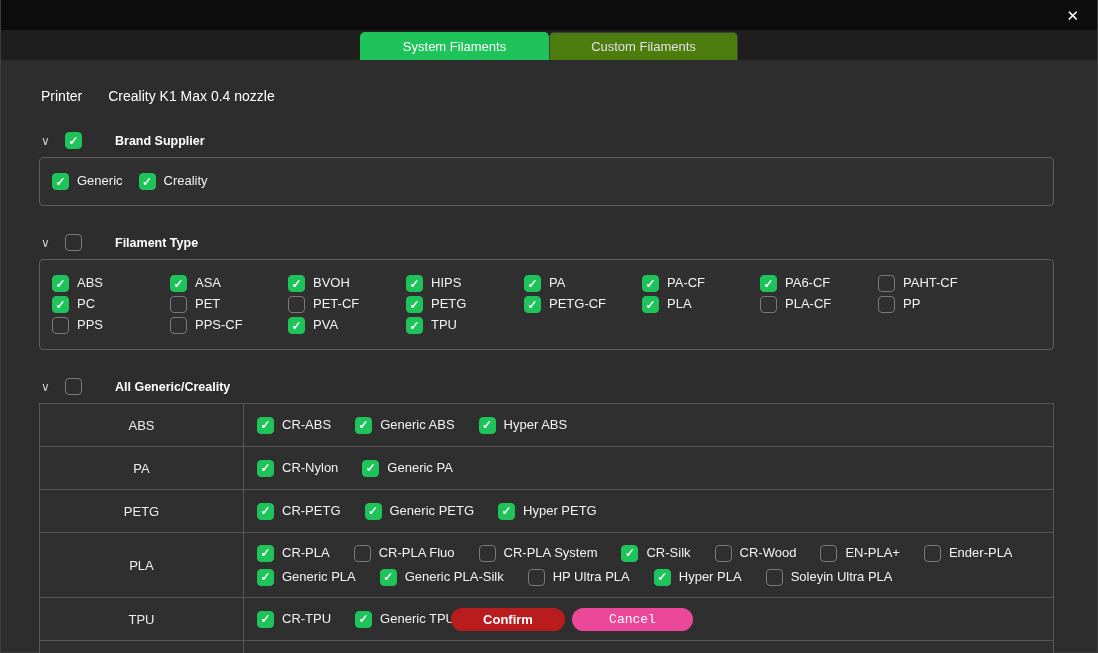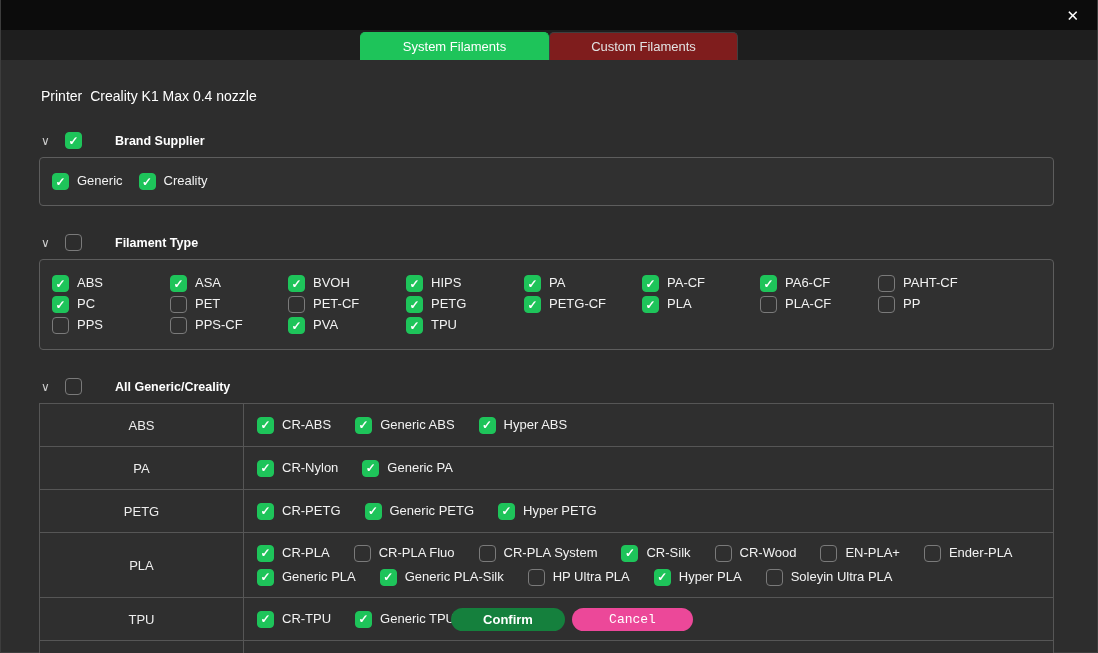--- a/index.html
+++ b/index.html
@@ -13,28 +13,28 @@
 
   
   .titlebar { height:30px; background:#0c0c0c; display:flex; align-items:center; justify-content:flex-end; padding-right:10px; }
   .close-btn { background:none; border:none; color:#ffffff; font-size:15px; line-height:1; cursor:pointer; padding:4px 8px; font-family:inherit; }
 
   
   .tabstrip { height:30px; background:#1e1e1e; display:flex; justify-content:center; align-items:flex-end; }
   .tabs { display:flex; }
   .tab {
     width:189px; height:28px; display:flex; align-items:center; justify-content:center;
-    font-size:13px; color:#e2e2e2; background:#7f1d1d;
+    font-size:13px; color:#e2e2e2; background:#4d7c0f;
     border:1px solid #3f3f3f; border-bottom:none; border-radius:5px 5px 0 0; cursor:pointer;
   }
   .tab.active { background:#1ec45a; border-color:#1ec45a; color:#ffffff; }
 
   
   .content { padding:0 43px 0 38px; }
-  .printer-row { display:flex; gap:8px; padding:28px 0 0 2px; font-size:14px; color:#ffffff; }
+  .printer-row { display:flex; gap:26px; padding:28px 0 0 2px; font-size:14px; color:#ffffff; }
 
   .section-header { display:flex; align-items:center; gap:9px; margin:28px 0 8px 2px; }
   .chevron { color:#cccccc; font-size:12px; width:15px; text-align:left; cursor:pointer; }
   .section-title { font-weight:bold; font-size:12.5px; color:#ffffff;margin-left:24px; }
 
   .panel { border:1px solid #5d5d5d; border-radius:4px; background:#303030; padding:15px 12px; }
 
   .cb-row { display:flex; flex-wrap:wrap; gap:8px 16px; align-items:center; }
   .cb-grid { display:grid; grid-template-columns:repeat(8, 118px); row-gap:4px; }
 
@@ -53,21 +53,21 @@
   .trow { display:flex; border-bottom:1px solid #565656; min-height:43px; }
   .trow:last-child { border-bottom:none; }
   .trow.tall { min-height:65px; }
   .trow.partial { min-height:12px; }
   .tcat { width:204px; flex:none; display:flex; align-items:center; justify-content:center; font-size:13px; color:#ededed; border-right:1px solid #565656; }
   .tcells { flex:1; padding:11px 13px; display:flex; flex-wrap:wrap; gap:6px 24px; align-items:center; }
 
   
   .actions { position:absolute; left:450px; top:608px; display:flex; gap:7px; z-index:5; }
   .btn { height:23px; border:none; border-radius:12px; color:#ffffff; font-size:13px; cursor:pointer; font-family:inherit; line-height:23px; }
-  .btn-confirm { background:#15803d; min-width:114px; font-weight:bold; }
+  .btn-confirm { background:#b91c1c; min-width:114px; font-weight:bold; }
   .btn-cancel { background:#ec4899; min-width:121px;font-family:Liberation Mono, monospace; }
 </style>
 </head>
 <body>
 
 <div class="window">
 
   <div class="titlebar">
     <button class="close-btn">✕</button>
   </div>

